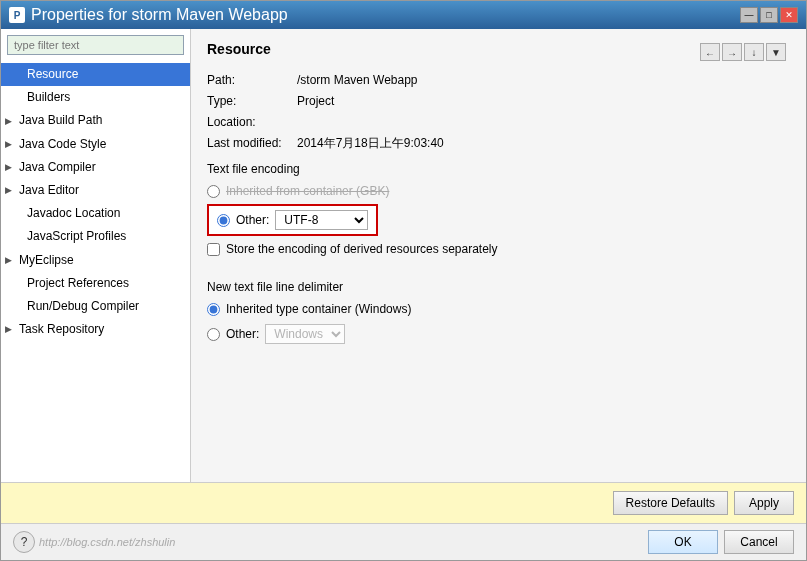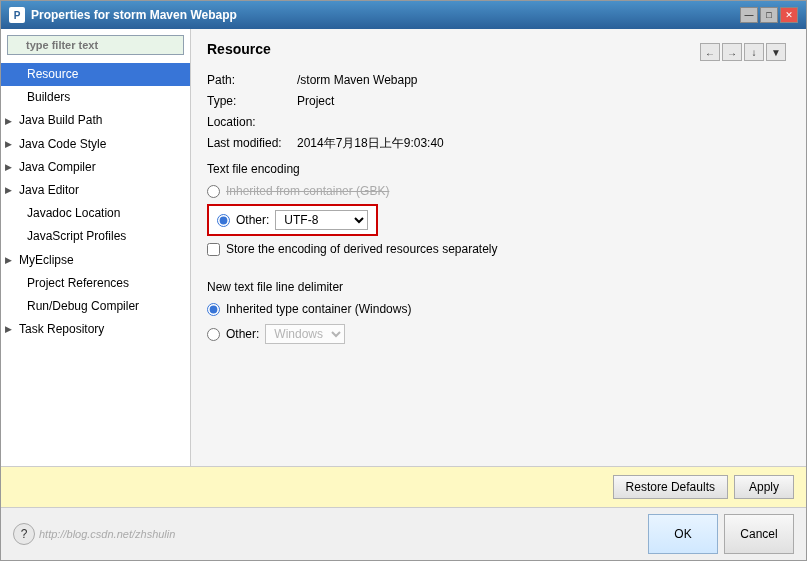--- a/index.html
+++ b/index.html
@@ -49,22 +49,22 @@
       border-radius: 2px;
       display: flex;
       align-items: center;
       justify-content: center;
       font-size: 10px;
       color: #2a6099;
       font-weight: bold;
     }
 
     .title-text {
-      font-size: 12px;
-      font-weight: bold;
+      font-size: 16px;
+      font-weight: normal;
       color: white;
     }
 
     .title-controls {
       display: flex;
       gap: 2px;
     }
 
     .title-btn {
       width: 18px;
@@ -98,28 +98,27 @@
       width: 190px;
       background: #fff;
       border-right: 1px solid #ccc;
       display: flex;
       flex-direction: column;
       flex-shrink: 0;
     }
 
     .filter-input {
       margin: 6px;
-      padding: 3px 18px;
+      padding: 3px 6px;
       border: 1px solid #90a0b0;
       background: #e8f4e8;
       font-size: 11px;
       color: #777;
       width: calc(100% - 12px);
       outline: none;
-      font-weight: bold;
     }
 
     .tree-list {
       flex: 1;
       overflow-y: auto;
       padding: 2px 0;
     }
 
     .tree-item {
       padding: 2px 8px 2px 12px;
@@ -297,21 +296,21 @@
       color: #aaa;
       font-style: italic;
     }
 
     .footer-right {
       display: flex;
       gap: 6px;
     }
 
     .btn {
-      padding: 12px 14px;
+      padding: 4px 14px;
       border: 1px solid #aaa;
       background: linear-gradient(to bottom, #f8f8f8, #e0e0e0);
       font-size: 12px;
       cursor: pointer;
       min-width: 70px;
       text-align: center;
       color: #000;
     }
 
     .btn.primary {

